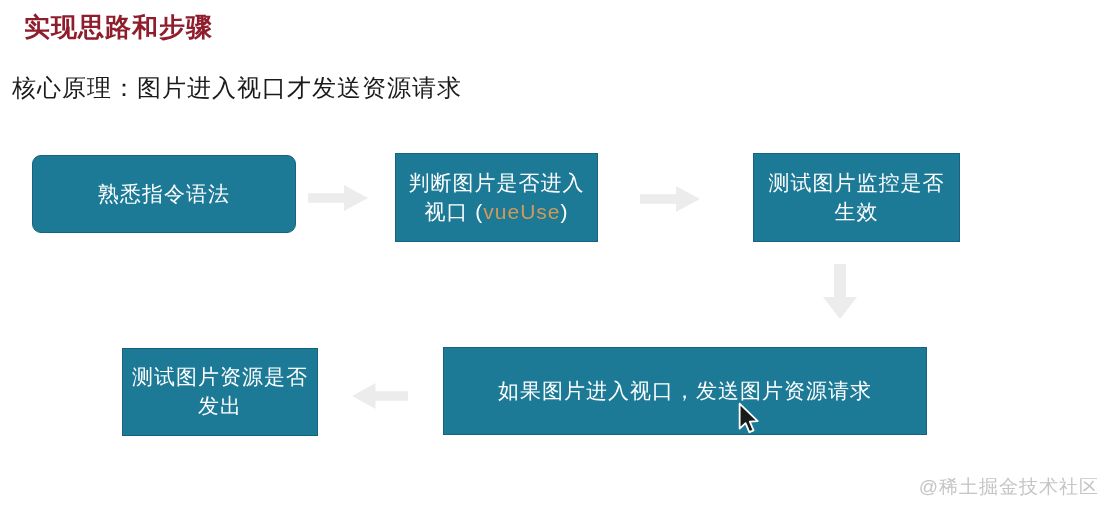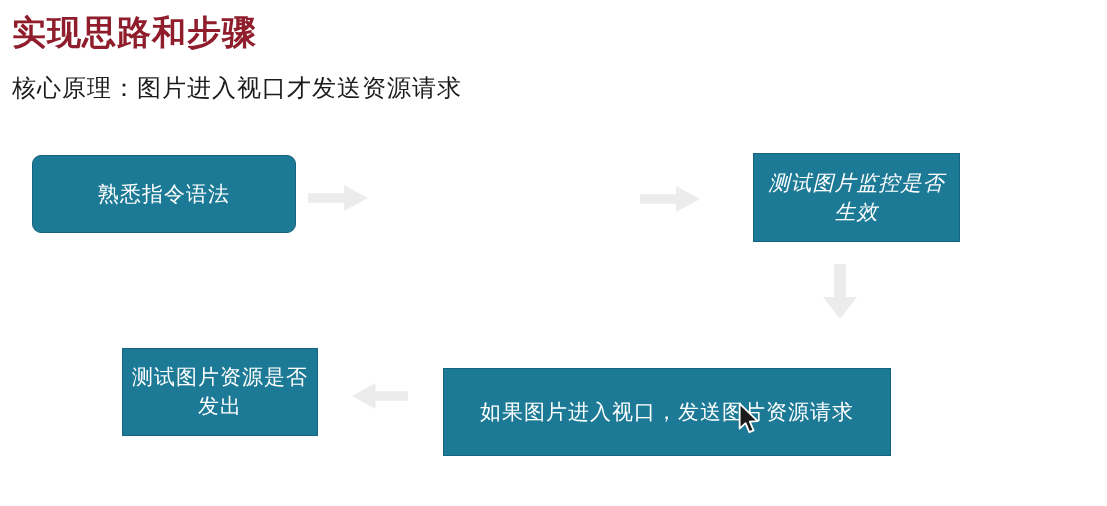--- a/index.html
+++ b/index.html
@@ -20,23 +20,23 @@
   }
   .stage {
     position: relative;
     width: 1107px;
     height: 506px;
     background: var(--background);
     overflow: hidden;
   }
   .title {
     position: absolute;
-    left: 12px;
+    left: 24px;
     top: 10px;
-    font-size: 34px;
+    font-size: 26px;
     font-weight: bold;
     letter-spacing: 1px;
     color: var(--title);
   }
   .subtitle {
     position: absolute;
     left: 12px;
     top: 72px;
     font-size: 24px;
     letter-spacing: 1px;
@@ -51,23 +51,23 @@
     flex-direction: column;
     align-items: center;
     justify-content: center;
     text-align: center;
     font-size: 21px;
     line-height: 1.38;
     letter-spacing: 1px;
   }
   .box1 { left: 32px;  top: 155px; width: 264px; height: 78px; border-radius: 9px; }
   .box2 { left: 395px; top: 153px; width: 203px; height: 89px; }
-  .box3 { left: 753px; top: 153px; width: 207px; height: 89px; font-style: italic; }
+  .box3 { left: 753px; top: 153px; width: 207px; height: 89px; }
   .box4 { left: 122px; top: 348px; width: 196px; height: 88px; }
-  .box5 { left: 443px; top: 347px; width: 448px; height: 88px; margin-top: 21px; }
+  .box5 { left: 443px; top: 347px; width: 484px; height: 88px; }
   .accent { color: var(--accent); }
   .arrow {
     position: absolute;
     background: var(--arrow);
   }
   .arrow-right {
     width: 60px; height: 26px;
     clip-path: polygon(0 32%, 60% 32%, 60% 0, 100% 50%, 60% 100%, 60% 68%, 0 68%);
   }
   .arrow-left {
@@ -105,20 +105,24 @@
 
   <h1 class="title">实现思路和步骤</h1>
   <div class="subtitle">核心原理：图片进入视口才发送资源请求</div>
 
   <div class="flow-box box1">
     <span>熟悉指令语法</span>
   </div>
 
   <div class="arrow arrow-right a1"></div>
 
+  <div class="flow-box box2">
+    <span>判断图片是否进入</span>
+    <span><span>视口 (</span><span class="accent">vueUse</span><span>)</span></span>
+  </div>
 
   <div class="arrow arrow-right a2"></div>
 
   <div class="flow-box box3">
     <span>测试图片监控是否</span>
     <span>生效</span>
   </div>
 
   <div class="arrow arrow-down a3"></div>
 
@@ -130,14 +134,15 @@
 
   <div class="flow-box box4">
     <span>测试图片资源是否</span>
     <span>发出</span>
   </div>
 
   <svg class="cursor" viewBox="0 0 12.8 19.5">
     <path d="M1 1 L1 16.2 L4.6 12.9 L6.9 18.4 L9.5 17.3 L7.2 11.9 L12 11.6 Z" fill="#1a1a1a" stroke="#ffffff" stroke-width="1.1" stroke-linejoin="round"></path>
   </svg>
 
+  <div class="watermark">@稀土掘金技术社区</div>
 
 </div>
 
 </body></html>

